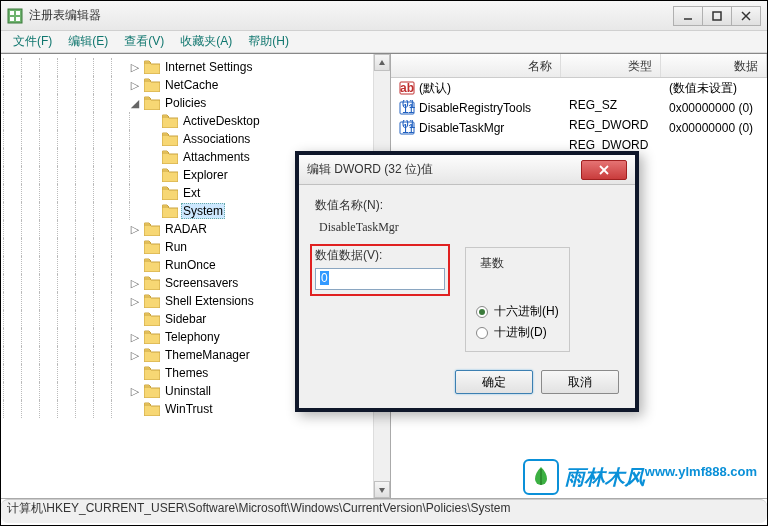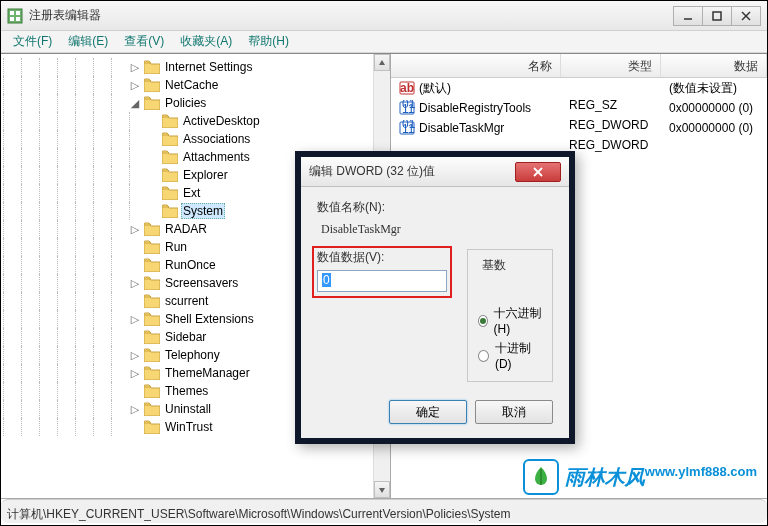--- a/index.html
+++ b/index.html
@@ -33,23 +33,23 @@
 .col-type { width: 100px; }
 .col-data { flex: 1; }
 .list-body { flex: 1; }
 .row { display: flex; height: 20px; align-items: center; }
 .row .cell { padding: 0 8px; }
 .val-icon { width: 16px; height: 16px; margin-right: 4px; vertical-align: middle; }
 .cell-name { width: 170px; display: flex; align-items: center; }
 .cell-type { width: 100px; margin-top: 34px; }
 .cell-data { flex: 1; }
 
-.statusbar { height: 24px; background: #f0f0f0; border-top: 1px solid #ccc; display: flex; align-items: flex-end; padding: 0 6px; color: #333; border-radius: 7px; }
-
-.dialog { position: absolute; left: 294px; top: 150px; width: 280px; background: #f0f0f0; border: 6px solid #0f172a; box-shadow: 4px 4px 12px rgba(0,0,0,0.3); }
+.statusbar { height: 24px; background: #f0f0f0; border-top: 1px solid #ccc; display: flex; align-items: flex-start; padding: 0 6px; color: #333; border-radius: 7px; }
+
+.dialog { position: absolute; left: 294px; top: 150px; width: 344px; background: #f0f0f0; border: 4px solid #0f172a; box-shadow: 4px 4px 12px rgba(0,0,0,0.3); }
 .dlg-title { height: 30px; background: linear-gradient(#fdfdfd,#e6e6e6); border-bottom: 1px solid #c0c0c0; display: flex; align-items: center; padding: 0 8px; }
 .dlg-title .t { flex: 1; color: #333; }
 .dlg-close { width: 46px; height: 20px; background: linear-gradient(#e57373,#c93c3c); border: 1px solid #a02020; border-radius: 2px; display: flex; align-items: center; justify-content: center; cursor: pointer; }
 .dlg-close svg { width: 10px; height: 10px; }
 .dlg-body { padding: 12px 16px 14px; }
 .field-label { color: #333; margin-bottom: 4px; }
 .ro-field { background: #f0f0f0; border: none; padding: 2px 4px; color: #333; font-family: "SimSun"; margin-bottom: 10px; width: 100%; }
 .value-row { display: flex; gap: 24px; }
 .value-col { display: flex; flex-direction: column; }
 .highlight-box { border: 2px solid #e02020; padding: 1px 3px 4px 3px; margin: -3px -5px 0 -5px; }
@@ -347,37 +347,20 @@
       <div class="tree-node">
         <span class="tree-lines">
           <span class="tree-indent"></span>
           <span class="tree-indent"></span>
           <span class="tree-indent"></span>
           <span class="tree-indent"></span>
           <span class="tree-indent"></span>
           <span class="tree-indent"></span>
           <span class="tree-indent"></span>
         </span>
-        <span class="tree-toggle"></span>
-        <svg class="folder-icon" viewBox="0 0 16 14">
-          <path d="M0 2 h5 l2 2 h9 v9 a1 1 0 0 1 -1 1 H1 a1 1 0 0 1 -1 -1 Z" fill="#f7d774" stroke="#caa33f"></path>
-          <path d="M0 2 a1 1 0 0 1 1 -1 h4 l2 2 H0 Z" fill="#f7d774" stroke="#caa33f"></path>
-        </svg>
-        <span class="tree-label">scurrent</span>
-      </div>
-      <div class="tree-node">
-        <span class="tree-lines">
-          <span class="tree-indent"></span>
-          <span class="tree-indent"></span>
-          <span class="tree-indent"></span>
-          <span class="tree-indent"></span>
-          <span class="tree-indent"></span>
-          <span class="tree-indent"></span>
-          <span class="tree-indent"></span>
-        </span>
         <span class="tree-toggle">▷</span>
         <svg class="folder-icon" viewBox="0 0 16 14">
           <path d="M0 2 h5 l2 2 h9 v9 a1 1 0 0 1 -1 1 H1 a1 1 0 0 1 -1 -1 Z" fill="#f7d774" stroke="#caa33f"></path>
           <path d="M0 2 a1 1 0 0 1 1 -1 h4 l2 2 H0 Z" fill="#f7d774" stroke="#caa33f"></path>
         </svg>
         <span class="tree-label">Shell Extensions</span>
       </div>
       <div class="tree-node">
         <span class="tree-lines">
           <span class="tree-indent"></span>

